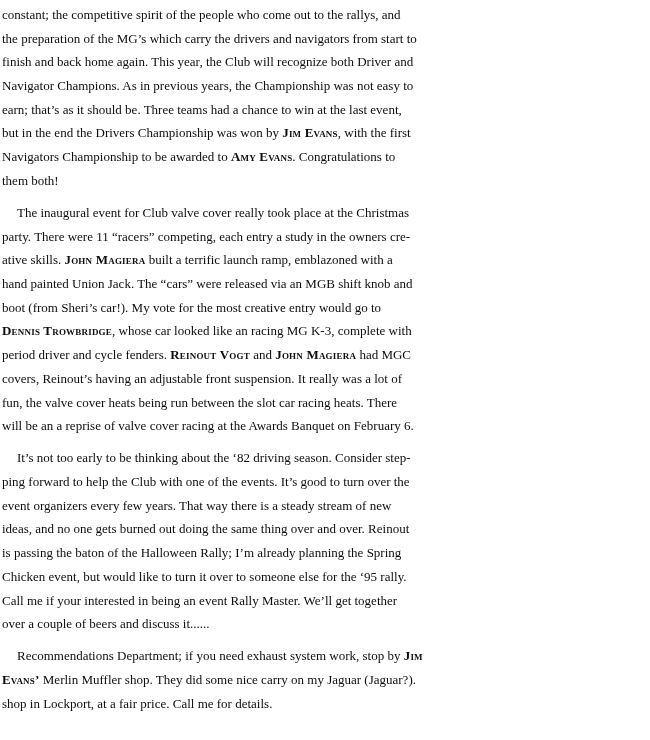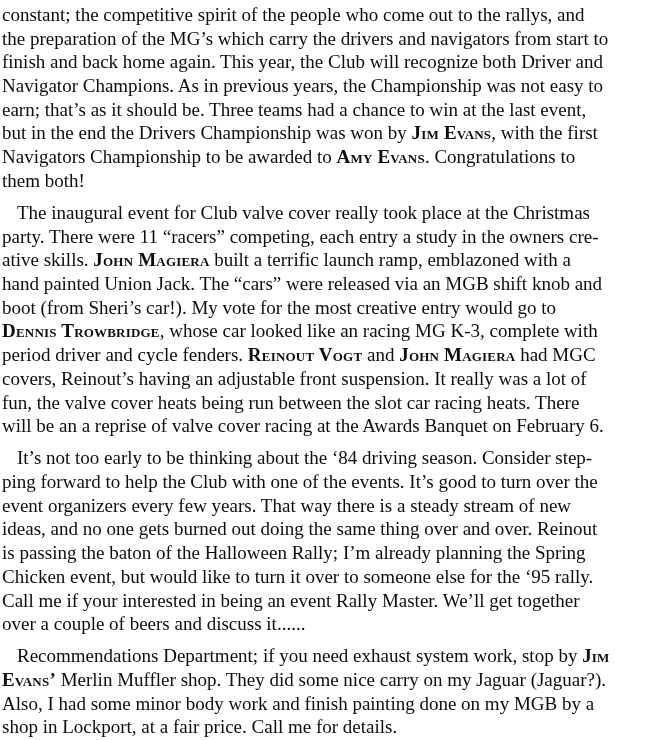--- a/index.html
+++ b/index.html
@@ -9,21 +9,21 @@
     width: 650px;
     height: 740px;
     overflow: hidden;
   }
   .page {
     box-sizing: border-box;
     width: 650px;
     height: 740px;
     padding: 3px 0 0 2px;
     font-family: "Liberation Serif", "DejaVu Serif", serif;
-    font-size: 19px;
+    font-size: 13px;
     line-height: 23.7px;
     color: #0d0d0d;
     -webkit-font-smoothing: antialiased;
   }
   .paragraph { margin: 0; }
   .paragraph + .paragraph { margin-top: 8.5px; }
   .line {
     white-space: nowrap;
     height: 23.7px;
   }
@@ -54,28 +54,27 @@
       <div class="line"><span>ative skills. </span><span class="name">John Magiera</span><span> built a terrific launch ramp, emblazoned with a</span></div>
       <div class="line"><span>hand painted Union Jack. The “cars” were released via an MGB shift knob and</span></div>
       <div class="line"><span>boot (from Sheri’s car!). My vote for the most creative entry would go to</span></div>
       <div class="line"><span class="name">Dennis Trowbridge</span><span>, whose car looked like an racing MG K-3, complete with</span></div>
       <div class="line"><span>period driver and cycle fenders. </span><span class="name">Reinout Vogt</span><span> and </span><span class="name">John Magiera</span><span> had MGC</span></div>
       <div class="line"><span>covers, Reinout’s having an adjustable front suspension. It really was a lot of</span></div>
       <div class="line"><span>fun, the valve cover heats being run between the slot car racing heats. There</span></div>
       <div class="line"><span>will be an a reprise of valve cover racing at the Awards Banquet on February 6.</span></div>
     </div>
     <div class="paragraph indent">
-      <div class="line"><span>It’s not too early to be thinking about the ‘84 driving season. Consider step-</span></div>
+      <div class="line"><span>It’s not too early to be thinking about the ‘82 driving season. Consider step-</span></div>
       <div class="line"><span>ping forward to help the Club with one of the events. It’s good to turn over the</span></div>
       <div class="line"><span>event organizers every few years. That way there is a steady stream of new</span></div>
       <div class="line"><span>ideas, and no one gets burned out doing the same thing over and over. Reinout</span></div>
       <div class="line"><span>is passing the baton of the Halloween Rally; I’m already planning the Spring</span></div>
       <div class="line"><span>Chicken event, but would like to turn it over to someone else for the ‘95 rally.</span></div>
       <div class="line"><span>Call me if your interested in being an event Rally Master. We’ll get together</span></div>
       <div class="line"><span>over a couple of beers and discuss it......</span></div>
     </div>
     <div class="paragraph indent">
       <div class="line"><span>Recommendations Department; if you need exhaust system work, stop by </span><span class="name">Jim</span></div>
       <div class="line"><span class="name">Evans’</span><span> Merlin Muffler shop. They did some nice carry on my Jaguar (Jaguar?).</span></div>
-      <div class="line"><span>Also, I had some minor body work and finish painting done on my MGB by a</span></div>
       <div class="line"><span>shop in Lockport, at a fair price. Call me for details.</span></div>
     </div>
   </div>
 
 </body></html>

